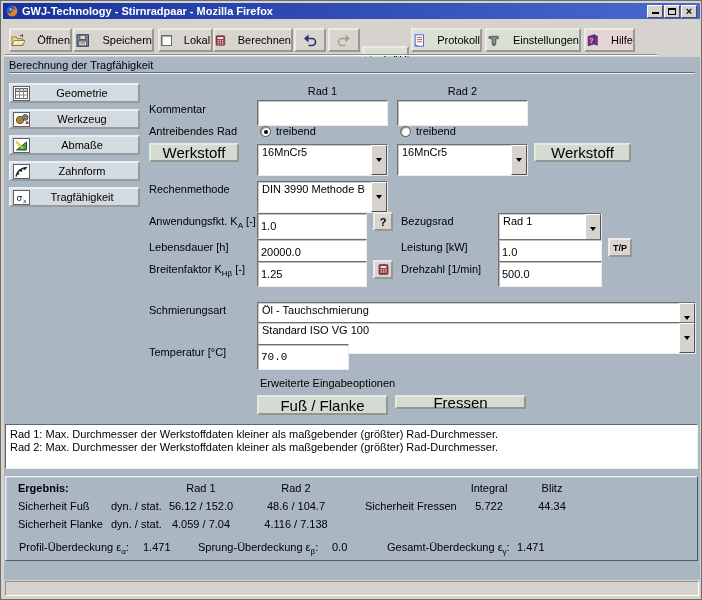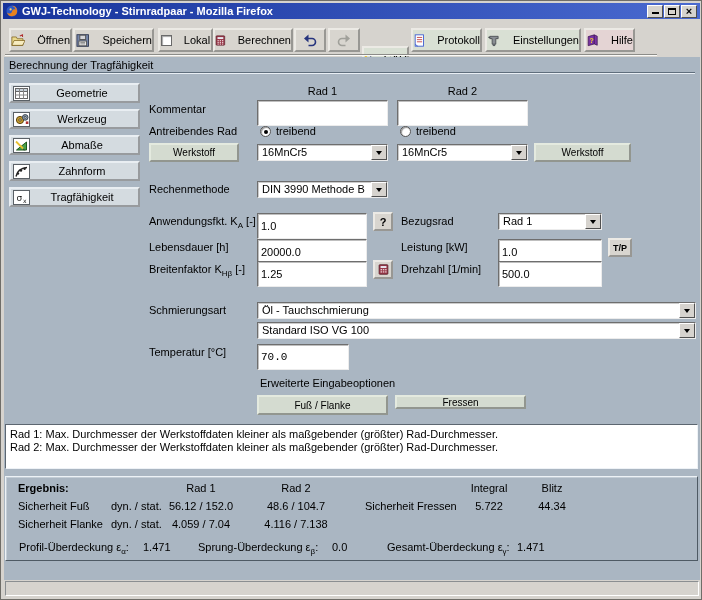--- a/index.html
+++ b/index.html
@@ -34,28 +34,28 @@
   .content { position:absolute; left:3px; top:56px; width:696px; height:523px; background:#aab6c2; }
   .lbl { position:absolute; white-space:nowrap; }
   .etched { position:absolute; height:2px; border-top:1px solid #5f6e7c; border-bottom:1px solid #e9eff5; }
 
   .sbtn { position:absolute; left:5px; width:131px; height:20px; background:#d4dbe0;
           border:2px outset #e9eef2; display:flex; align-items:center; }
   .sbtn .ic { width:17px; height:15px; background:#fff; border:1px solid #5a6066; margin-left:2px; flex:none;
               display:flex; align-items:center; justify-content:center; }
   .sbtn .sl { flex:1; text-align:center; margin-left:-4px; }
 
-  .gbtn { position:absolute; background:#d4dbd0; border:2px outset #e4eadf; font-size:10px;
+  .gbtn { position:absolute; background:#d4dbd0; border:2px outset #e4eadf; font-size:15px;
           display:flex; align-items:center; justify-content:center; white-space:nowrap; }
 
   input.tinput { position:absolute; height:17px; background:#fff;
           border:1px solid; border-color:#6e6e6e #ececec #ececec #6e6e6e;
           box-shadow:inset 1px 1px 0 rgba(0,0,0,.25);
           font:11px "Liberation Sans", sans-serif; padding:12px 3px; color:#000; }
-  .dd { position:absolute; height:17px; background:#fff;
+  .dd { position:absolute; height:32px; background:#fff;
         border:1px solid; border-color:#6e6e6e #ececec #ececec #6e6e6e;
         box-shadow:inset 1px 1px 0 rgba(0,0,0,.2); }
   .dd .val { position:absolute; left:4px; top:1px; line-height:13px; white-space:nowrap; }
   .dd .arrow { position:absolute; right:0; top:0; bottom:0; width:16px; background:#d6d3ce;
                border:1px solid; border-color:#ffffff #505050 #505050 #ffffff;
                display:flex; align-items:center; justify-content:center; }
   .tri { width:0; height:0; border-left:3px solid transparent; border-right:3px solid transparent;
          border-top:4px solid #000; }
 
   .radio { position:absolute; width:11px; height:11px; border-radius:50%; background:#fff;

